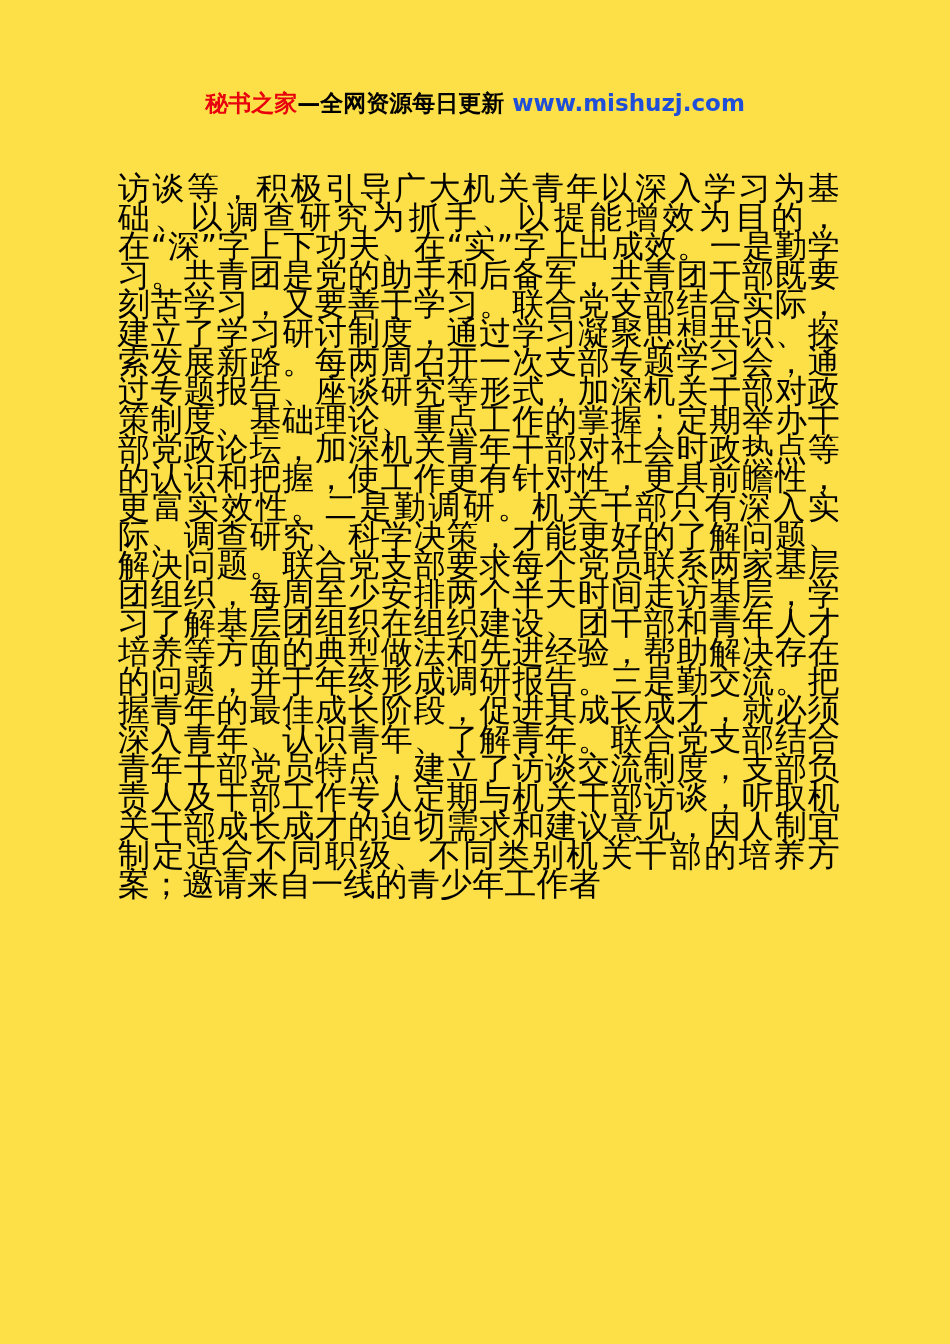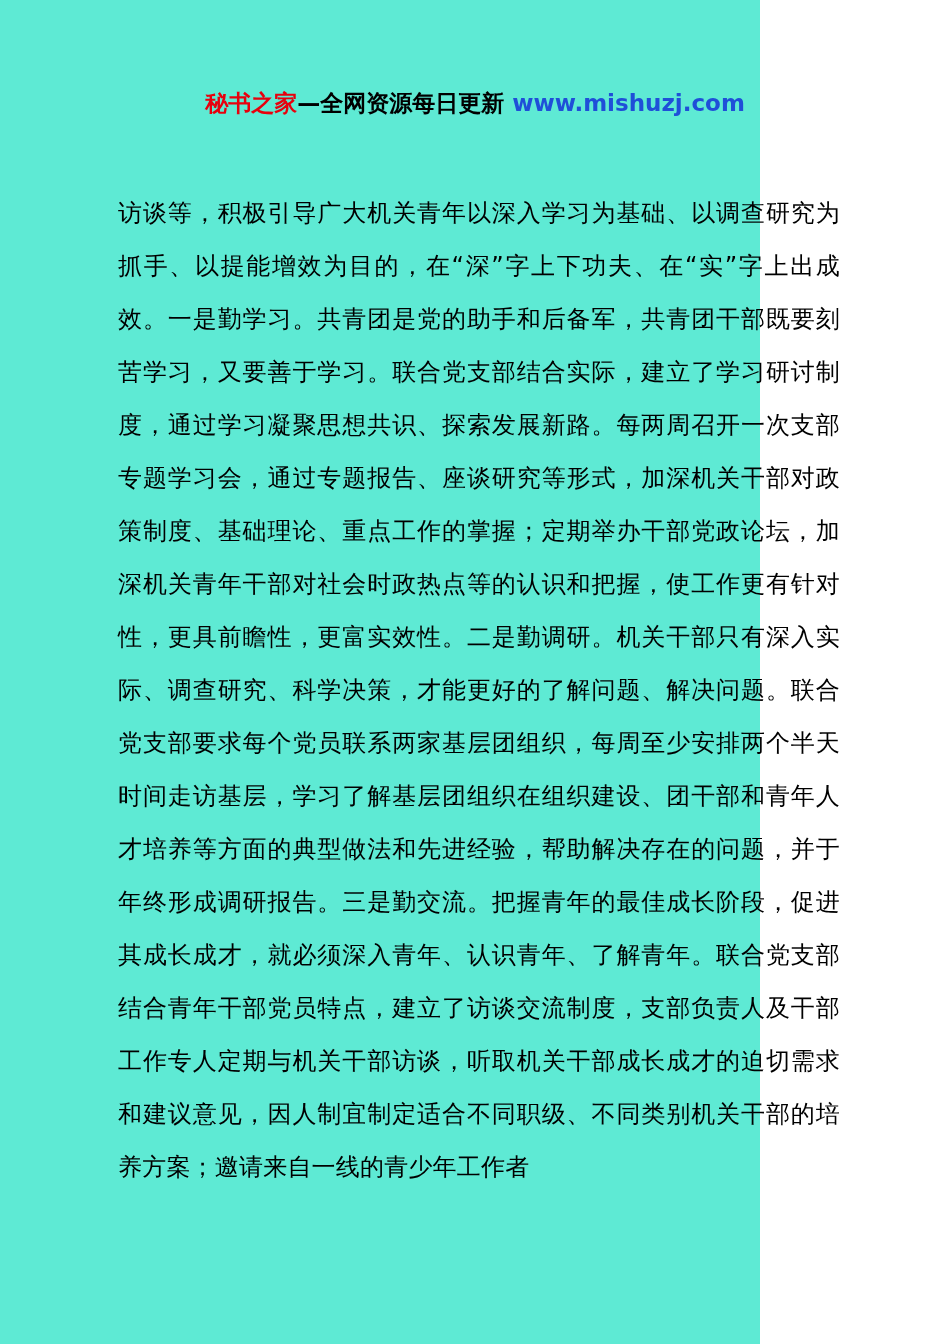--- a/index.html
+++ b/index.html
@@ -9,26 +9,26 @@
   }
   body {
     width: 950px;
     height: 1344px;
     font-family: "DejaVu Sans", "Liberation Sans", sans-serif;
     color: #000000;
     position: relative;
     overflow: hidden;
   }
   .page {
-    width: 760px;
+    width: 950px;
     height: 1344px;
     box-sizing: border-box;
     padding: 0;
     position: relative;
-    background: #5eead4;
+    background: #fde047;
   }
   .header {
     position: absolute;
     left: 0;
     top: 88px;
     width: 950px;
     text-align: center;
     font-size: 23px;
     font-weight: bold;
     letter-spacing: 0px;
@@ -39,24 +39,24 @@
   }
   .header .tagline {
     color: #000000;
   }
   .header .site {
     color: #1f4fd8;
   }
   .body-text {
     position: absolute;
     left: 118px;
-    top: 187px;
+    top: 174px;
     width: 722px;
-    font-size: 24px;
-    line-height: 53px;
+    font-size: 32px;
+    line-height: 29px;
     text-align: justify;
     text-justify: inter-ideograph;
     color: #000000;
     letter-spacing: 0.2px;
   }
 </style>
 </head>
 <body>
 
 <div class="page">

